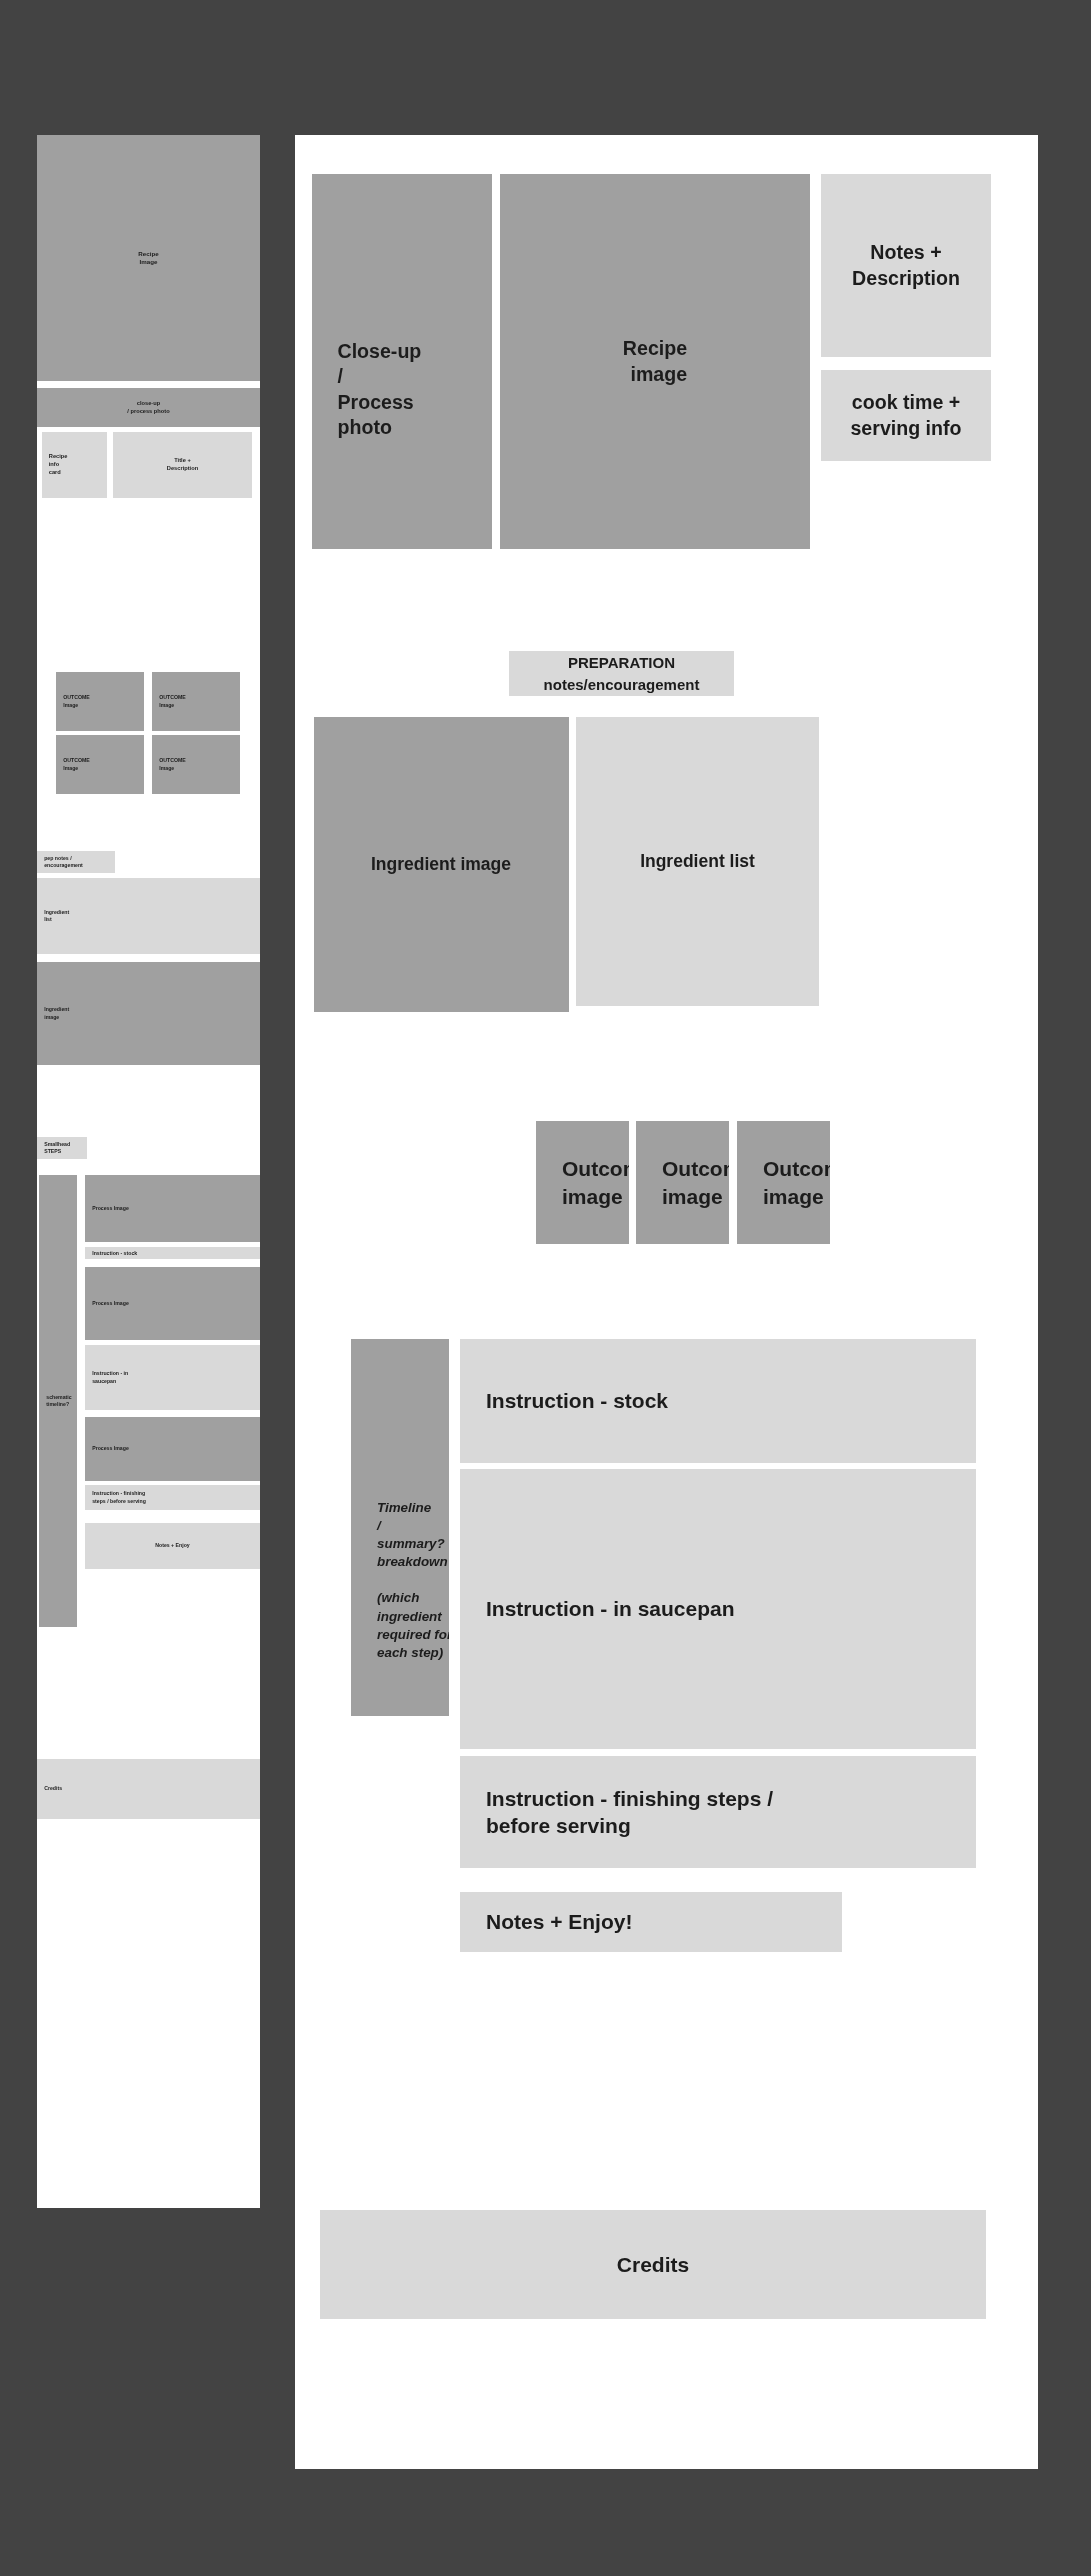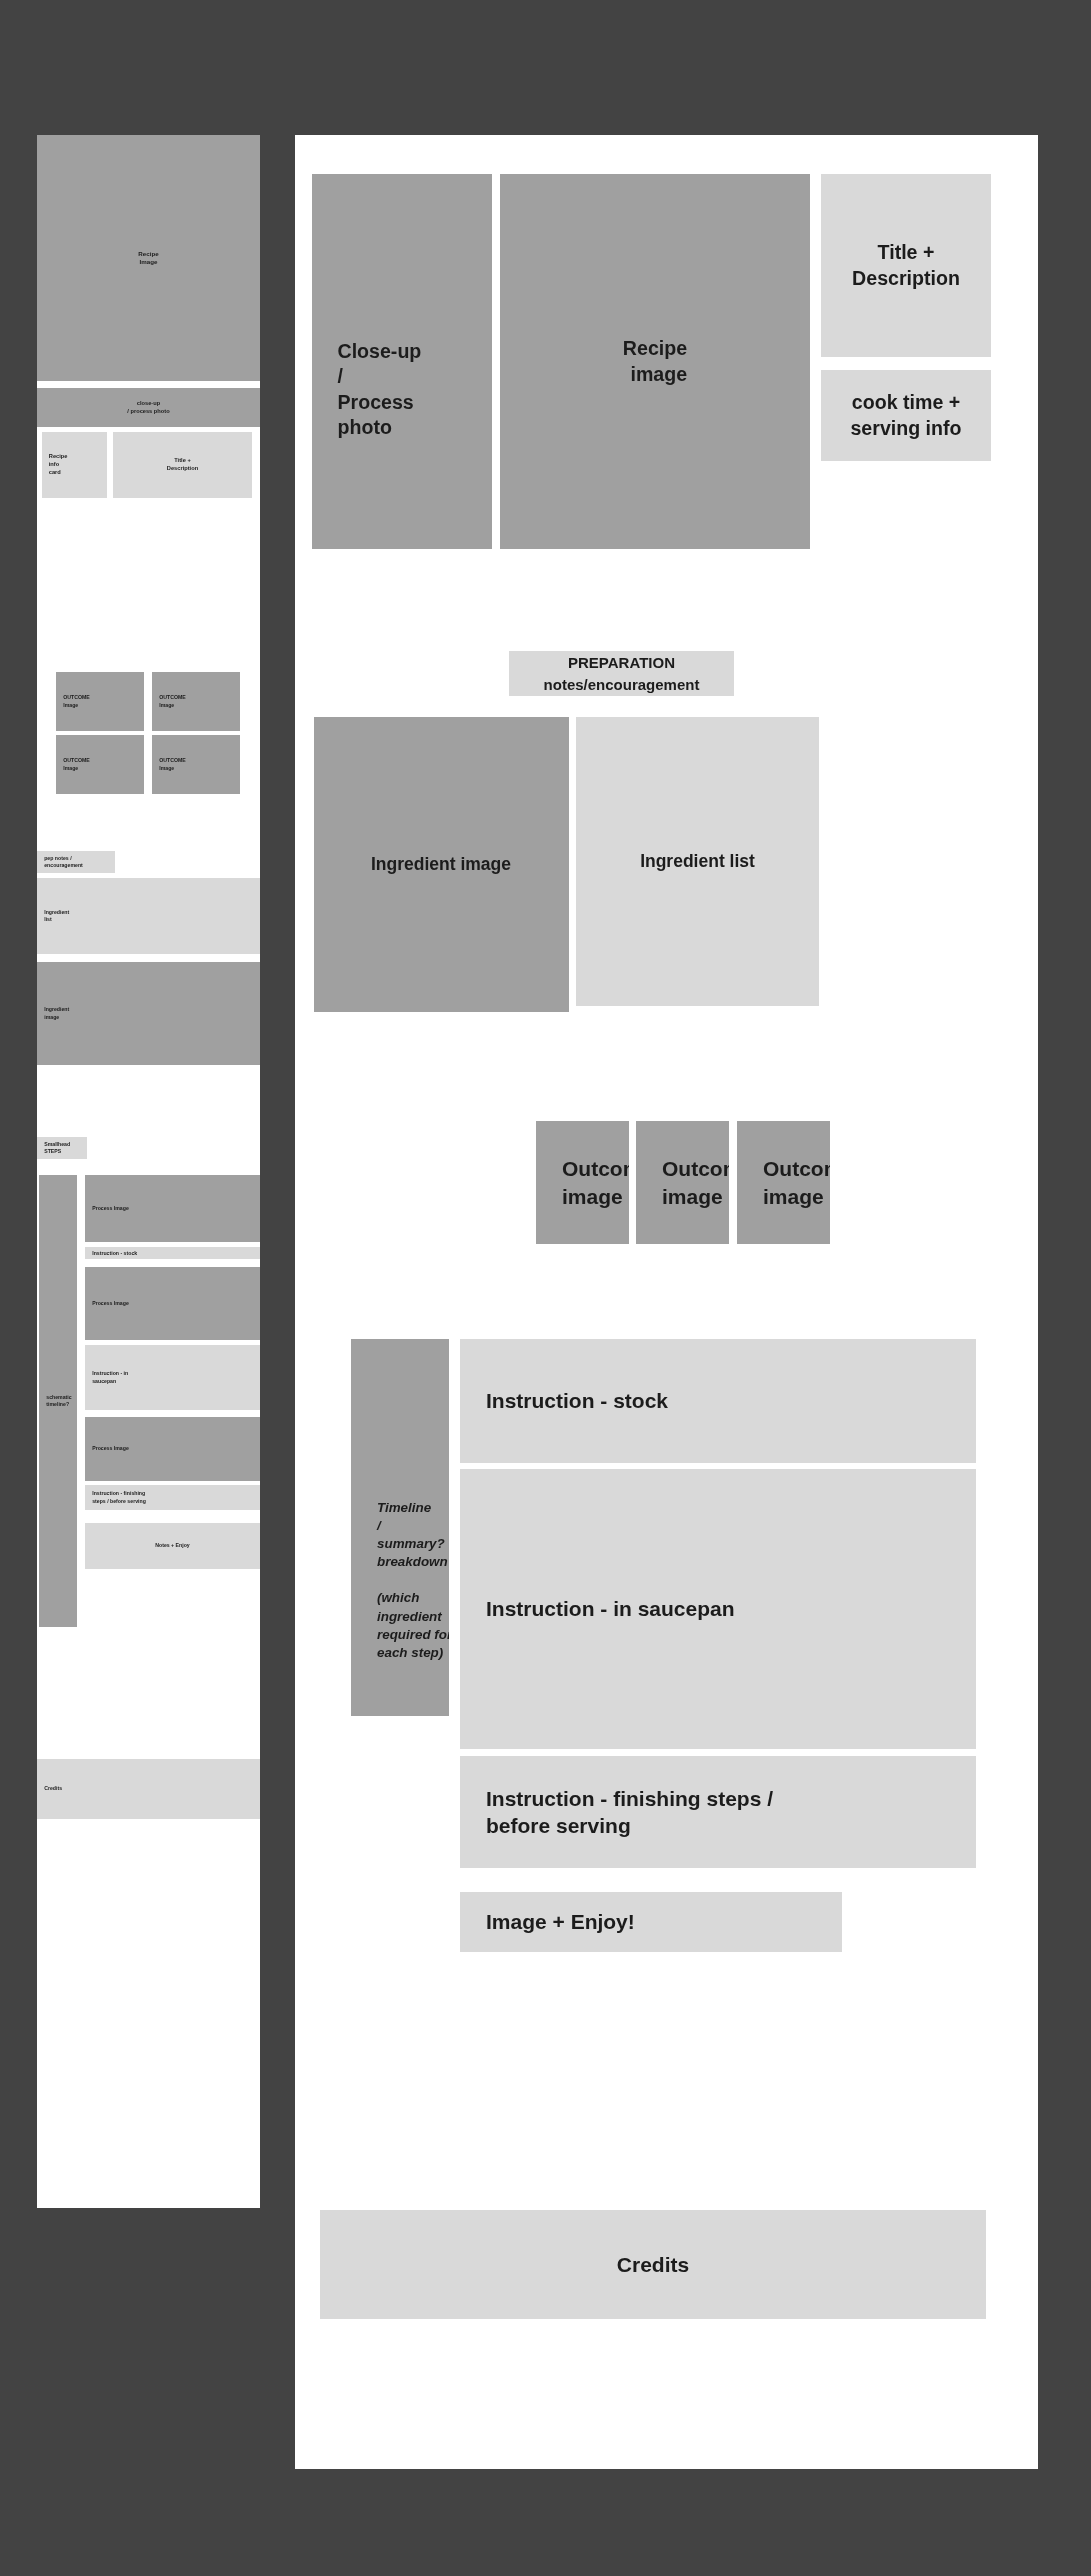--- a/index.html
+++ b/index.html
@@ -132,21 +132,21 @@
   <div id="desktop-panel">
 
     <div class="blk img d-t-38 pad-l top-al" style="left:16.5px;top:39px;width:180px;height:375px;padding-top:165px;">Close-up
 /
 Process
 photo</div>
 
     <div class="blk img d-t-38 ctr" style="left:205px;top:39px;width:310px;height:375px;text-align:right;">Recipe
 image</div>
 
-    <div class="blk card d-t-38 ctr" style="left:526px;top:39px;width:170px;height:183px;">Title +
+    <div class="blk card d-t-38 ctr" style="left:526px;top:39px;width:170px;height:183px;">Notes +
 Description</div>
 
     <div class="blk card d-t-38 ctr" style="left:526px;top:235px;width:170px;height:91px;">cook time +
 serving info</div>
 
     <div class="blk card d-t-18 narrow ctr" style="left:214px;top:516px;width:225px;height:45px;">PREPARATION
 notes/encouragement</div>
 
     <div class="blk img d-t-34 narrow ctr" style="left:18.5px;top:582px;width:255px;height:295px;">Ingredient image</div>
 
@@ -169,19 +169,19 @@
 required for
 each step)</div>
 
     <div class="blk card d-t-30 narrow pad-l" style="left:165px;top:1204px;width:516px;height:124px;">Instruction - stock</div>
 
     <div class="blk card d-t-30 narrow pad-l" style="left:165px;top:1334px;width:516px;height:280px;">Instruction - in saucepan</div>
 
     <div class="blk card d-t-30 narrow pad-l" style="left:165px;top:1621px;width:516px;height:112px;">Instruction - finishing steps /
 before serving</div>
 
-    <div class="blk card d-t-30 narrow pad-l" style="left:165px;top:1757px;width:382px;height:60px;">Image + Enjoy!</div>
+    <div class="blk card d-t-30 narrow pad-l" style="left:165px;top:1757px;width:382px;height:60px;">Notes + Enjoy!</div>
 
     <div class="blk card d-t-30 narrow ctr" style="left:25px;top:2075px;width:666px;height:109px;">Credits</div>
   </div>
 
 </div>
 
 
 </body></html>

